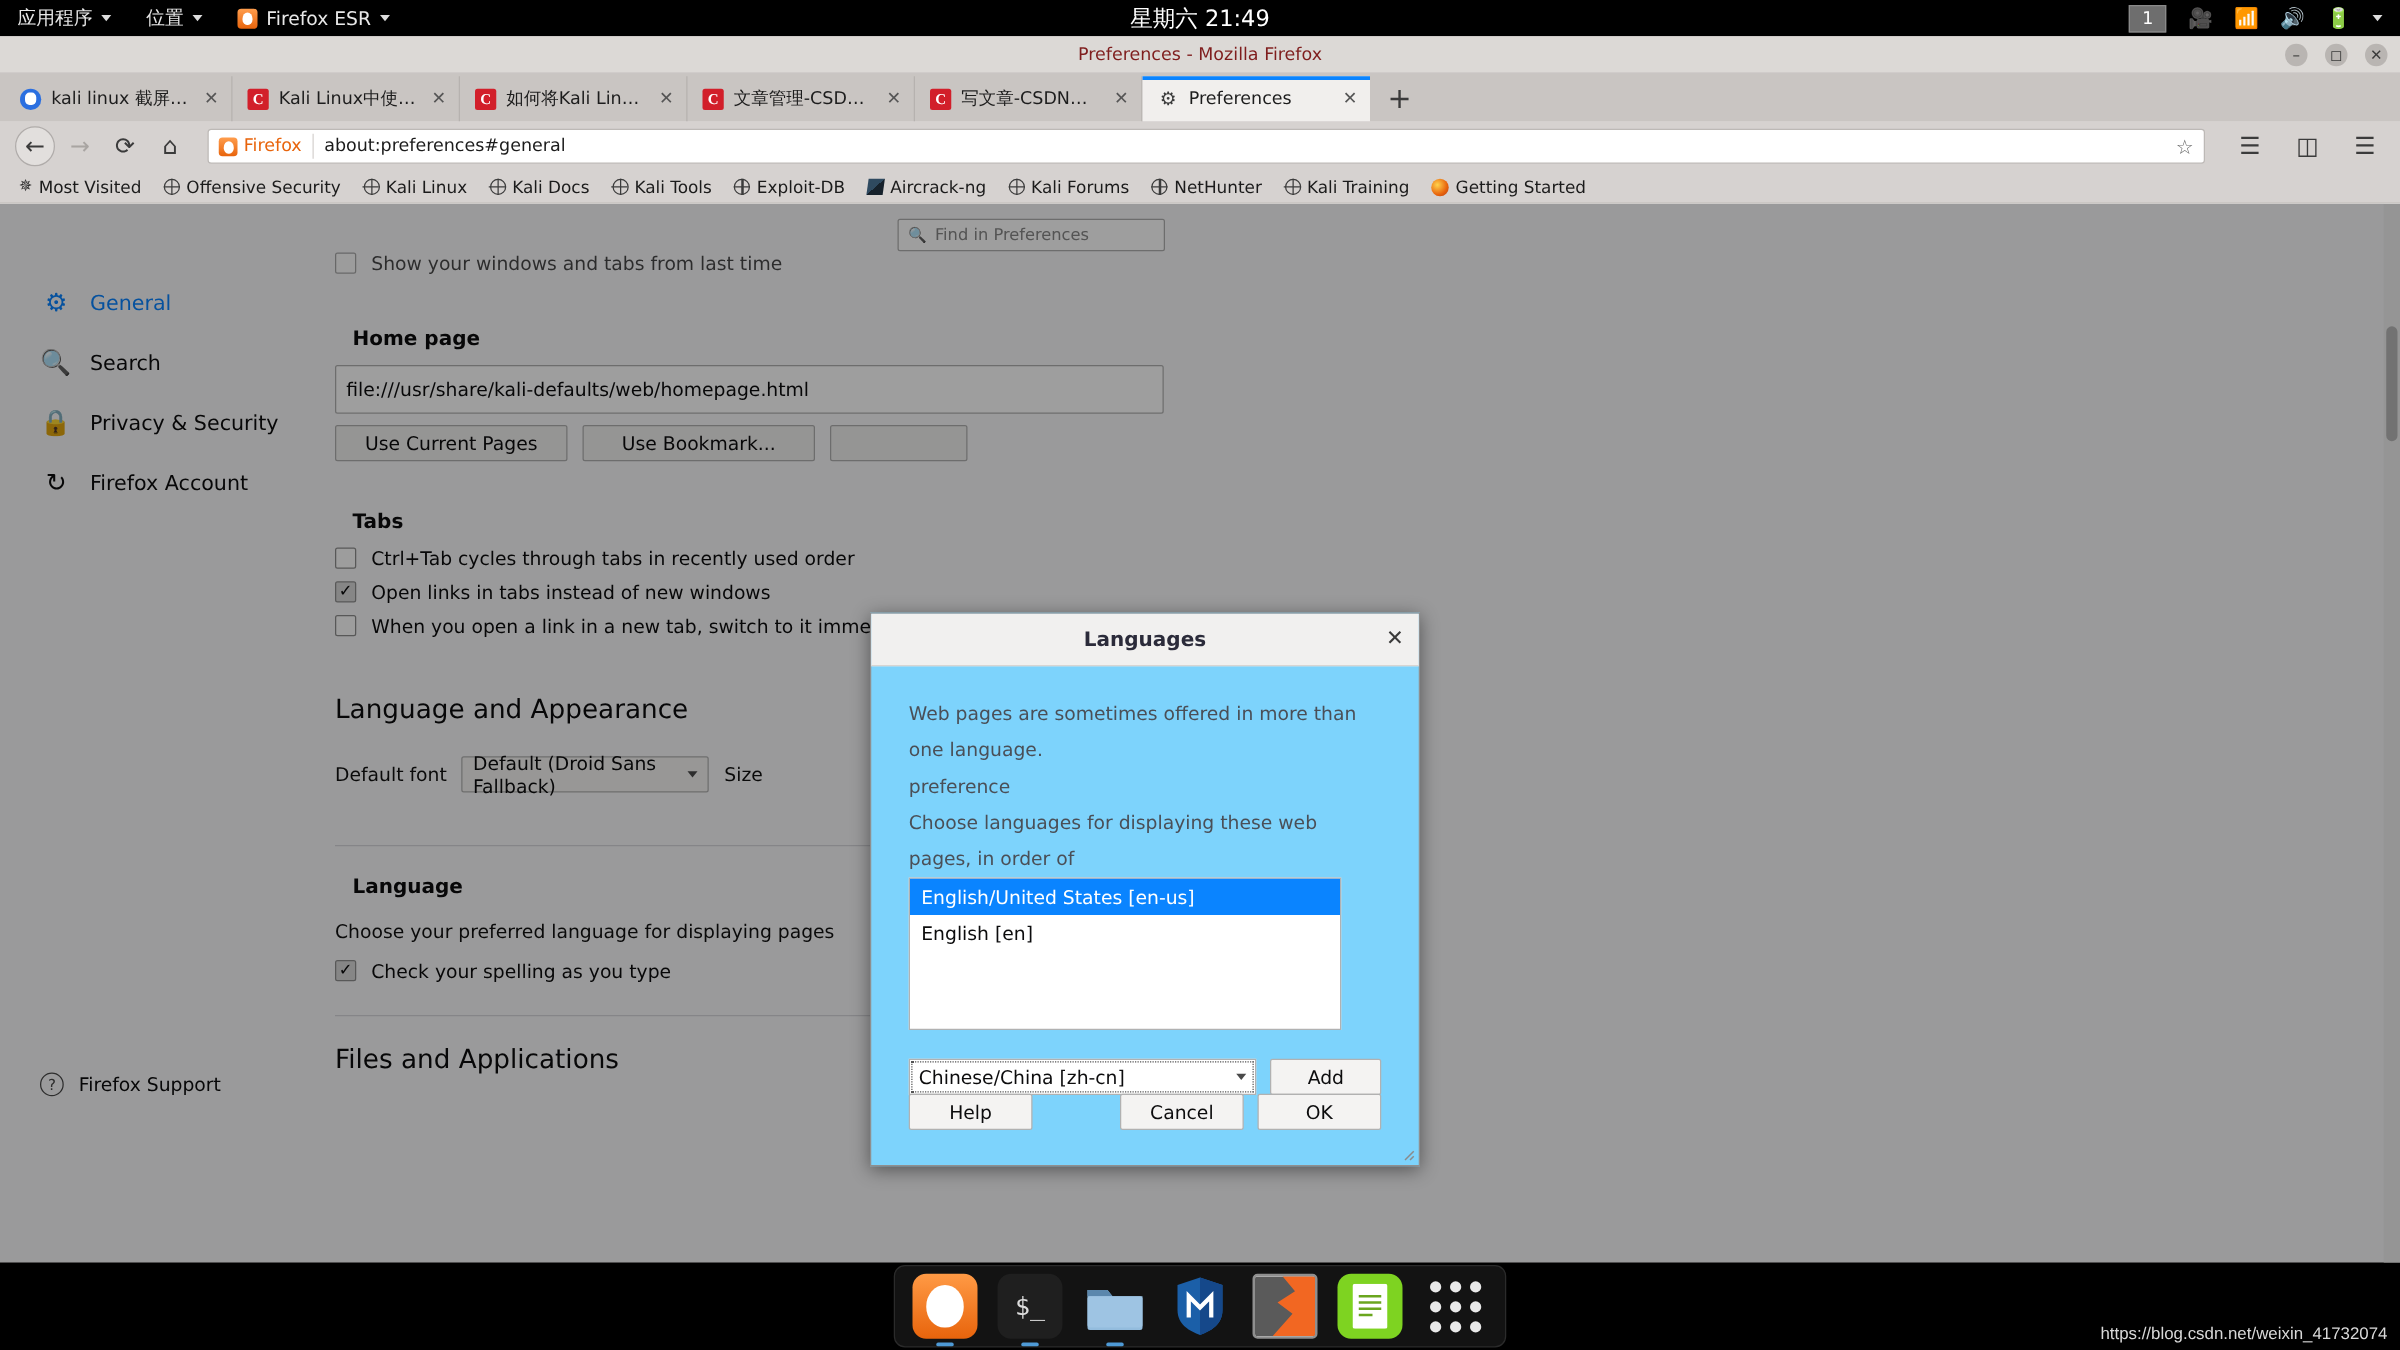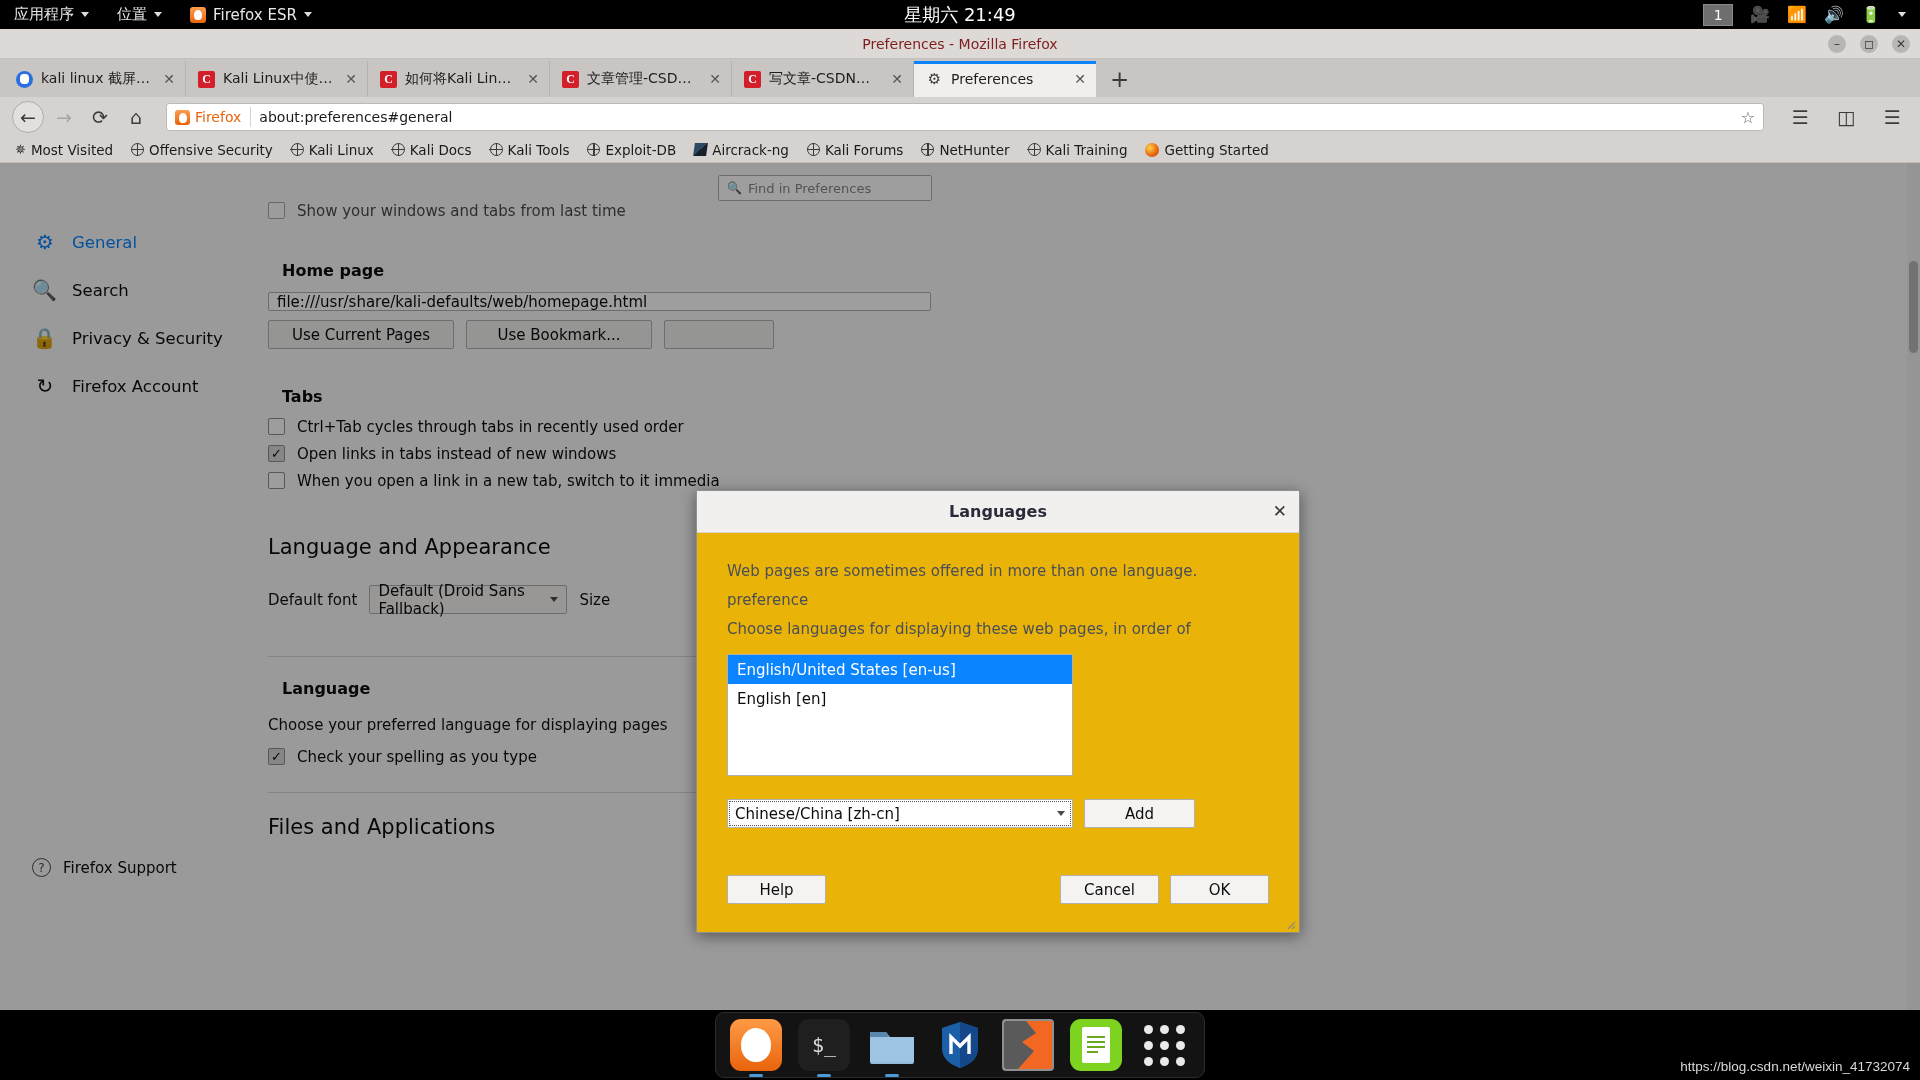--- a/index.html
+++ b/index.html
@@ -86,39 +86,39 @@
   .qmark{width:19px;height:19px;border-radius:50%;border:1.6px solid #4a4a4a;color:#4a4a4a;font-size:12px;
          display:flex;align-items:center;justify-content:center;}
 
   .main{position:absolute;left:268px;top:0px;width:700px;}
   h2.sec{font-size:21px;font-weight:400;color:#0c0c0d;margin:0 0 14px 0;}
   h3.sub{font-size:16px;font-weight:700;color:#0c0c0d;margin:0 0 12px 14px;}
   .cbrow{display:flex;gap:12px;margin:9px 0;font-size:15px;color:#0c0c0d;}
   .cbox{width:17px;height:17px;border:1px solid #8f8f8f;border-radius:2px;background:#fdfdfd;flex:0 0 17px;
         display:flex;align-items:center;justify-content:center;font-size:13px;color:#0c0c0d;}
   .cbox.checked{background:#d9d9d9;}
-  .textinput{height:19px;border:1px solid #b1b1b1;border-radius:2px;background:#fff;display:flex;align-items:center;
+  .textinput{height:39px;border:1px solid #b1b1b1;border-radius:2px;background:#fff;display:flex;align-items:center;
              padding:0 8px;font-size:15px;color:#0c0c0d;}
   .btnrow{display:flex;gap:12px;margin-top:9px;}
   .pbtn{height:29px;min-width:186px;border:1px solid #b1b1b1;border-radius:2px;background:#f1f0ef;
         display:flex;align-items:center;justify-content:center;font-size:15px;color:#0c0c0d;cursor:pointer;}
   .hr{height:1px;background:#d7d7db;margin:22px 0;}
   .selectbox{height:29px;border:1px solid #b1b1b1;border-radius:2px;background:#f5f4f3;display:flex;align-items:center;
              justify-content:space-between;padding:0 8px;font-size:15px;color:#0c0c0d;cursor:pointer;}
   .caret-dn{width:0;height:0;border-left:4px solid transparent;border-right:4px solid transparent;border-top:5px solid #4a4a4a;}
 
   
-  .dialog{position:absolute;left:696px;top:327px;width:604px;height:443px;background:#eab308;
+  .dialog{position:absolute;left:696px;top:327px;width:440px;height:443px;background:#7dd3fc;
           border:1px solid #8f8f8f;box-shadow:0 3px 14px rgba(0,0,0,.45);z-index:60;}
   .dlg-title{height:42px;background:#f1f0ef;border-bottom:1px solid #d8d5d2;display:flex;align-items:center;
              justify-content:center;position:relative;font-size:16px;font-weight:700;color:#2b2b3a;}
   .dlg-x{position:absolute;right:12px;top:12px;font-size:17px;color:#3a3a3a;cursor:pointer;line-height:1;}
   .dlg-body{padding:24px 30px 0 30px;}
   .dlg-p{font-size:15px;color:#4a4f57;line-height:29px;}
-  .dlg-mid{display:flex;gap:11px;margin-top:10px;}
+  .dlg-mid{display:flex;gap:11px;margin-top:0;}
   .langlist{width:346px;height:122px;border:1px solid #b1b1b1;background:#fff;}
   .lang-item{height:29px;display:flex;align-items:center;padding:0 9px;font-size:15px;color:#0c0c0d;cursor:pointer;}
   .lang-item.sel{background:#0a84ff;color:#fff;}
   .dlg-sidebtns{display:flex;flex-direction:column;gap:8px;}
   .dbtn{width:111px;height:29px;border:1px solid #b1b1b1;border-radius:2px;background:#f4f3f2;
         display:flex;align-items:center;justify-content:center;font-size:15px;color:#0c0c0d;cursor:pointer;}
   .dbtn.disabled{color:#a5a5a5;background:#fafafa;border-color:#dcdcdc;}
   .dlg-add{display:flex;gap:11px;margin-top:23px;}
   .dlg-drop{width:346px;height:29px;border:1px solid #b1b1b1;background:#fff;display:flex;align-items:center;
             justify-content:space-between;padding:0 7px;font-size:15px;color:#0c0c0d;outline:1px dotted #555;outline-offset:-3px;cursor:pointer;}

